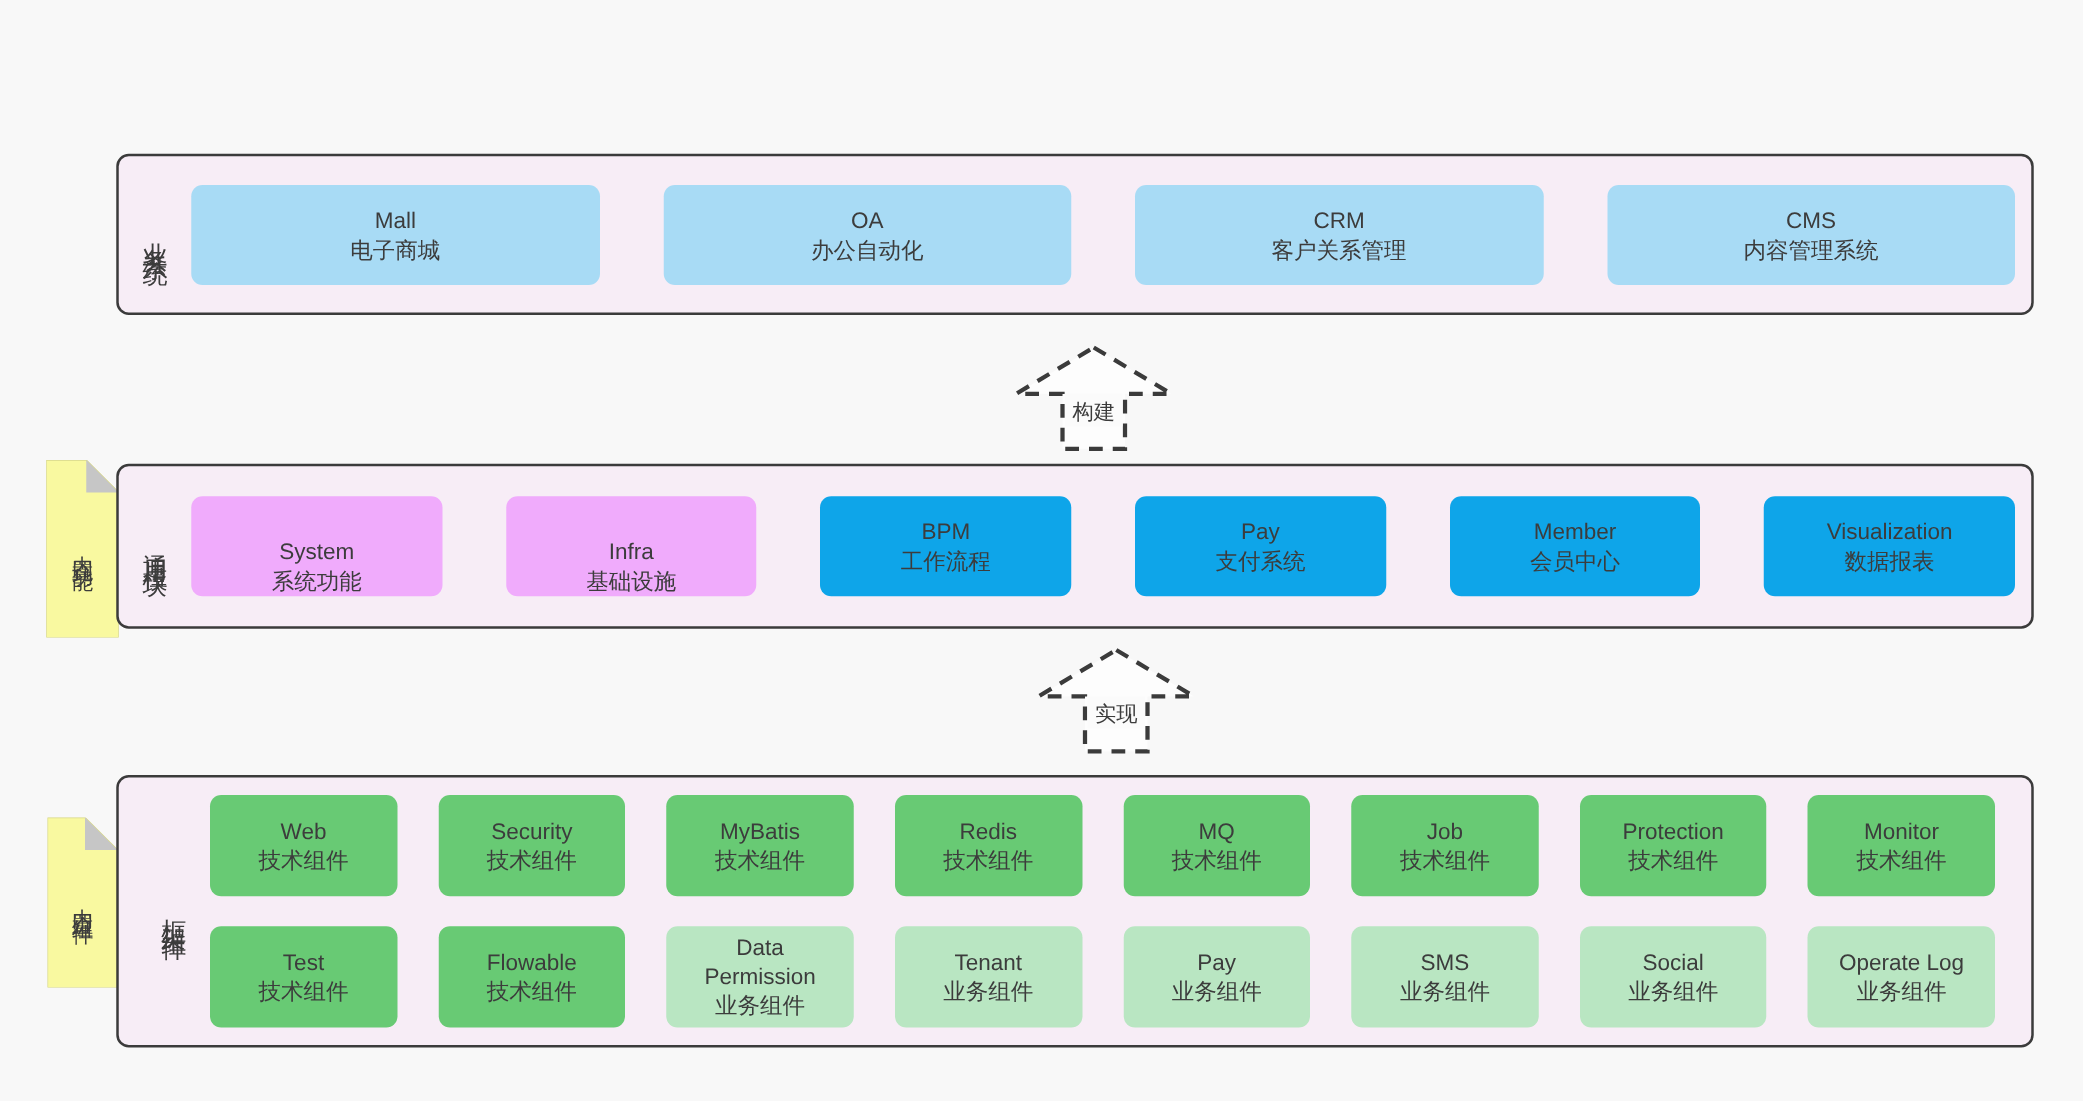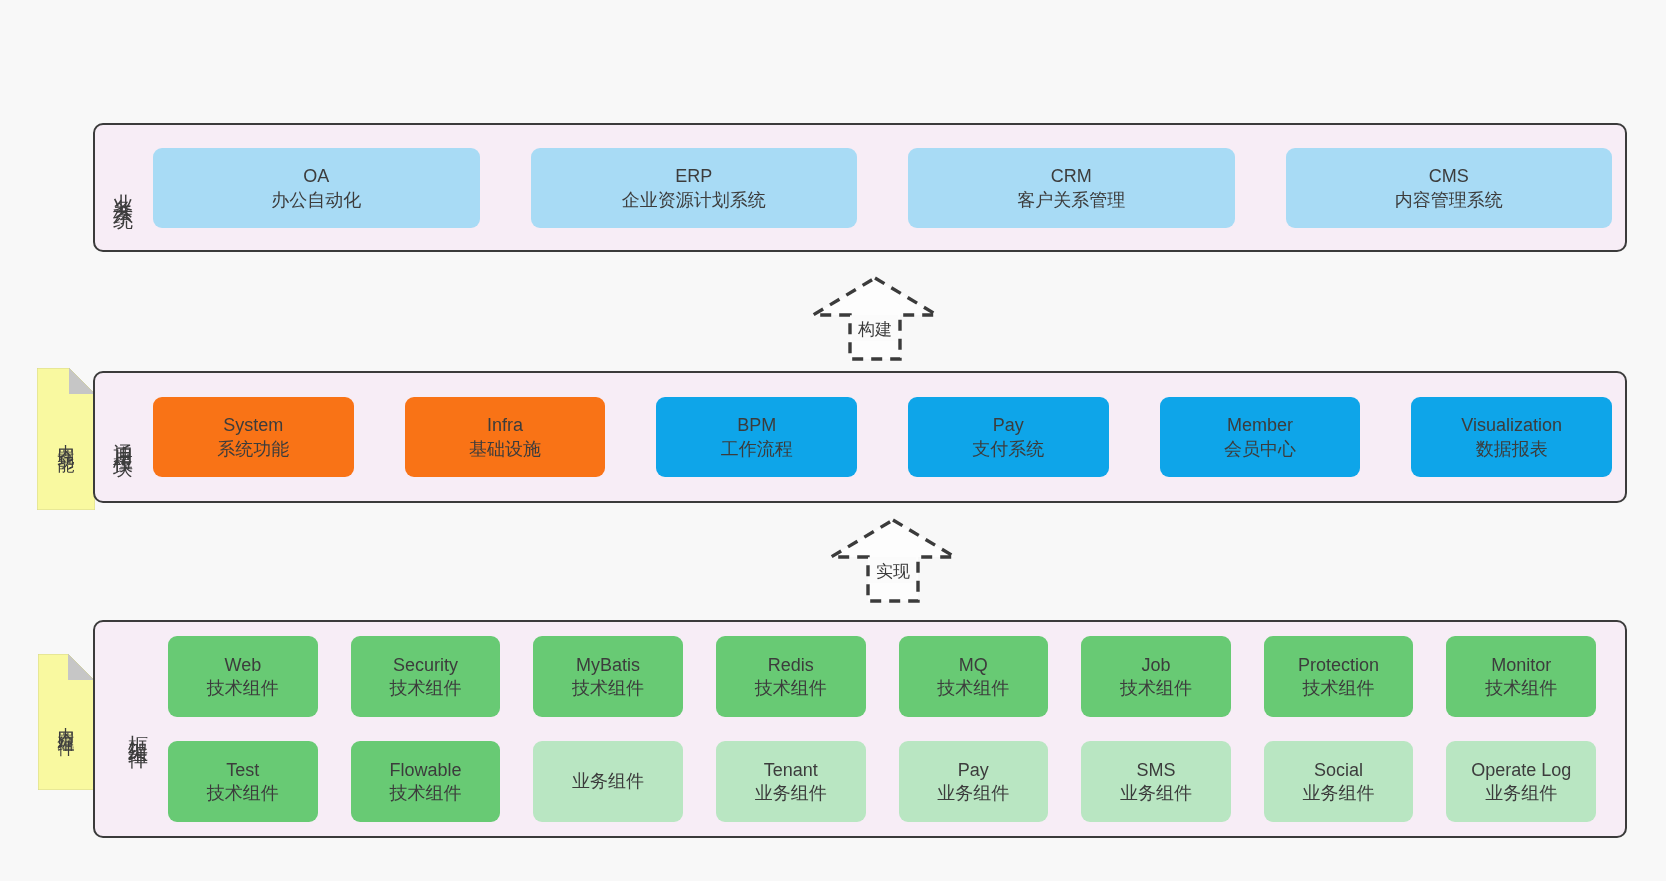--- a/index.html
+++ b/index.html
@@ -55,21 +55,21 @@
     flex:1;
     height:80px;
     border-radius:9px;
     display:flex; flex-direction:column;
     align-items:center; justify-content:center;
     text-align:center;
     font-size:18px; line-height:24px;
     padding:0 10px; box-sizing:border-box;
   }
   .blue  { background:#a8dbf5; }
-  .red   { background:#f97316; }
+  .red   { background:#f0abfc;justify-content:flex-end; }
   .pink  { background:#0ea5e9; }
   .green { background:#68ca74; }
   .light-green { background:#b9e6c2; }
 
   
   .grid {
     flex:1;
     display:grid;
     grid-template-columns:repeat(8, 1fr);
     column-gap:33px; row-gap:24px;
@@ -106,26 +106,26 @@
         <b>内置组件</b>
       </span>
   </div>
 
   <div class="panel" style="top:123px; height:129px;">
     <div class="panel-label">
         <b>业务系统</b>
       </div>
     <div class="boxes">
       <div class="box blue">
+        <span>Mall</span>
+        <span>电子商城</span>
+      </div>
+      <div class="box blue">
         <span>OA</span>
         <span>办公自动化</span>
-      </div>
-      <div class="box blue">
-        <span>ERP</span>
-        <span>企业资源计划系统</span>
       </div>
       <div class="box blue">
         <span>CRM</span>
         <span>客户关系管理</span>
       </div>
       <div class="box blue">
         <span>CMS</span>
         <span>内容管理系统</span>
       </div>
     </div>
@@ -215,20 +215,21 @@
 
       <div class="box green">
         <span>Test</span>
         <span>技术组件</span>
       </div>
       <div class="box green">
         <span>Flowable</span>
         <span>技术组件</span>
       </div>
       <div class="box light-green">
+        <span>Data Permission</span>
         <span>业务组件</span>
       </div>
       <div class="box light-green">
         <span>Tenant</span>
         <span>业务组件</span>
       </div>
       <div class="box light-green">
         <span>Pay</span>
         <span>业务组件</span>
       </div>

